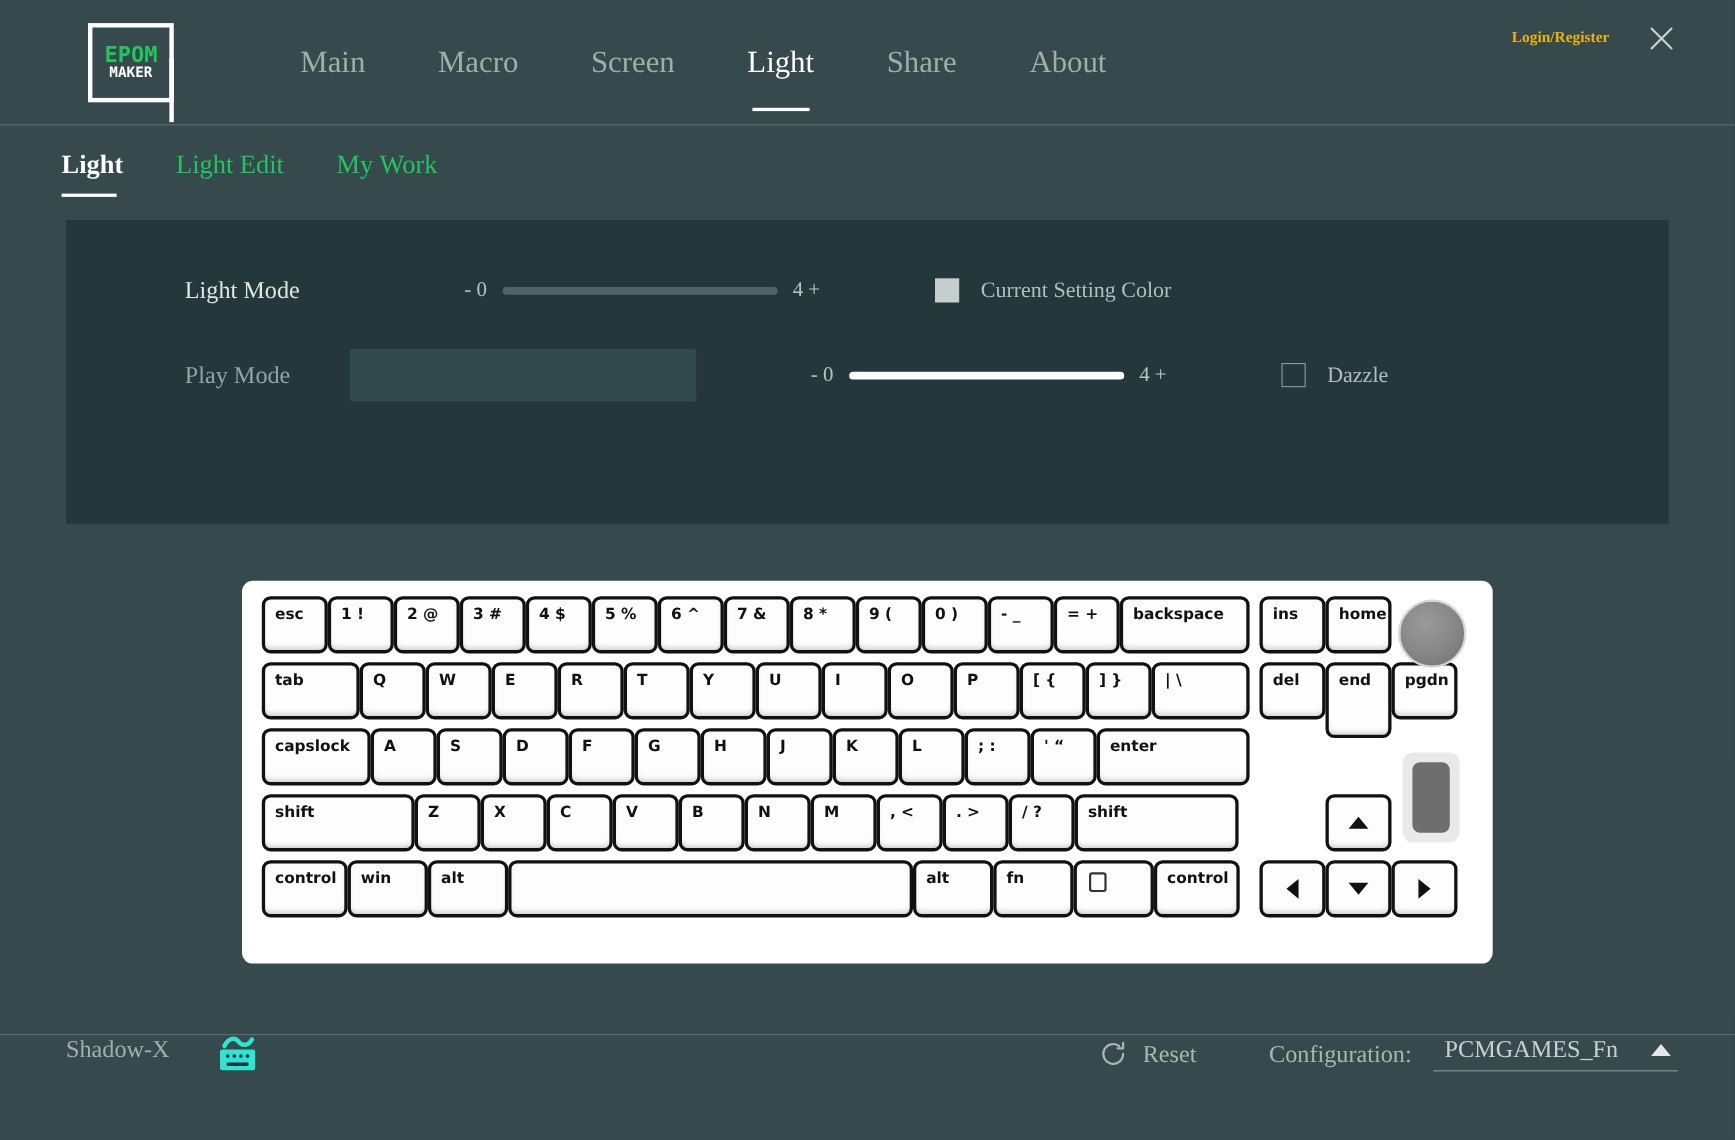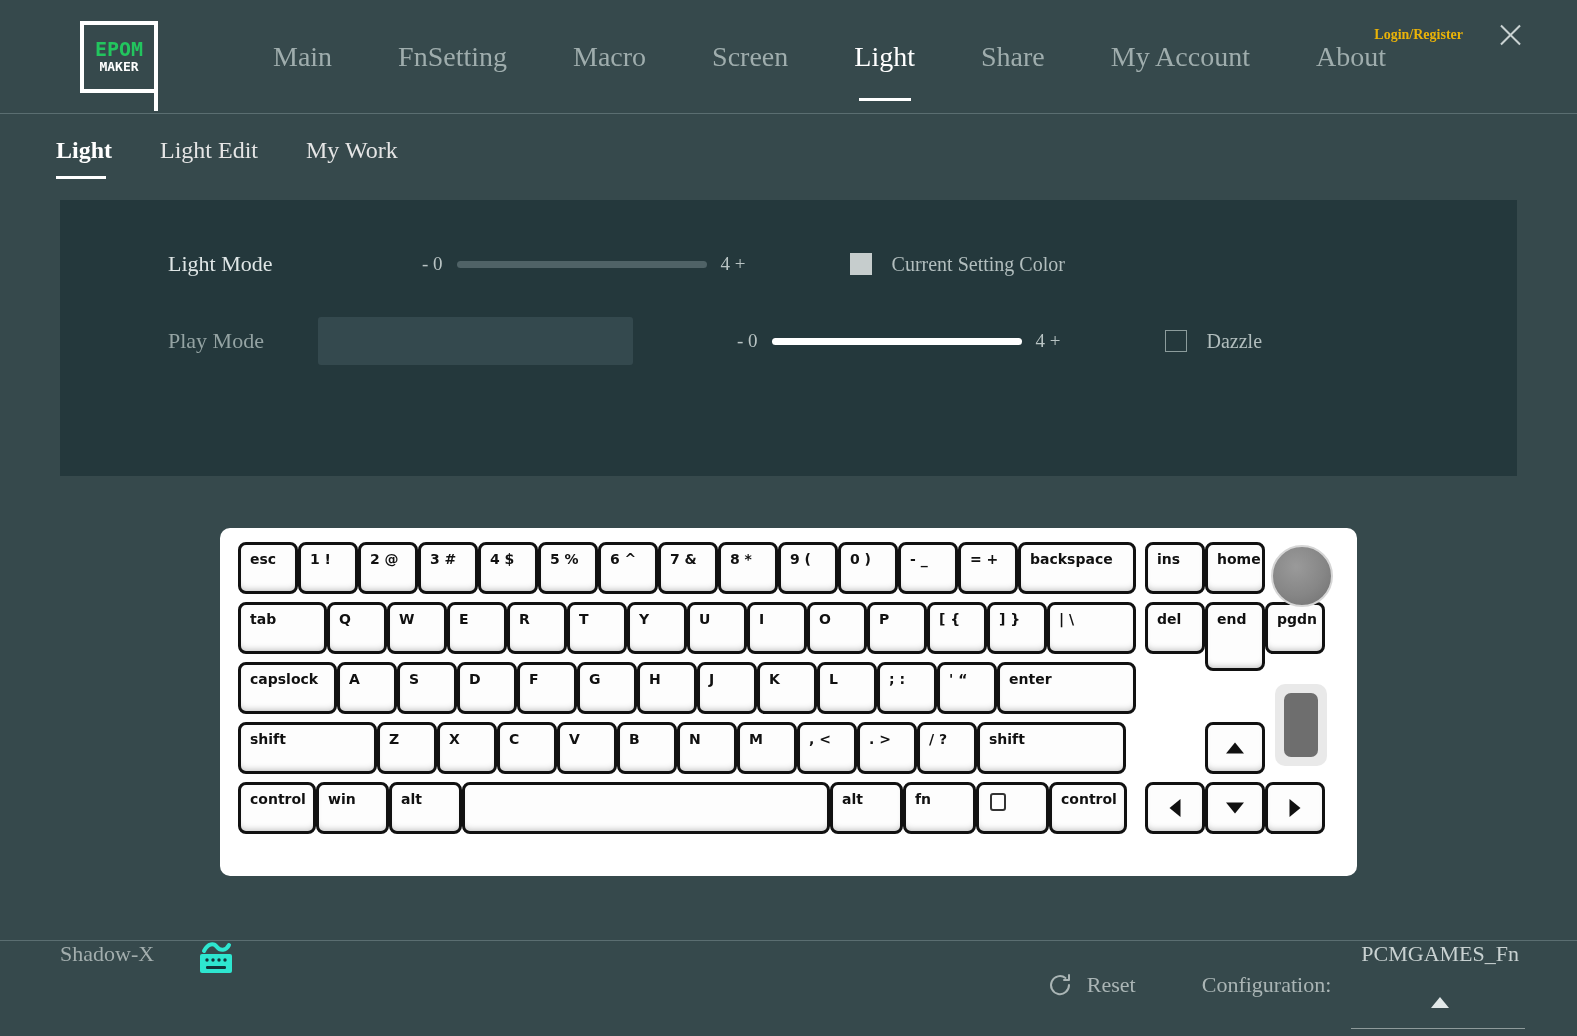--- a/index.html
+++ b/index.html
@@ -72,21 +72,21 @@
   .close-btn::before { transform: rotate(45deg); }
   .close-btn::after  { transform: rotate(-45deg); }
 
   
   .subtabs {
     display: flex; align-items: center;
     padding-left: 56px; height: 72px; gap: 0;
   }
   .subtab {
     position: relative;
-    color: #e5e5e5;
+    color: #22c55e;
     font-size: 24px;
     padding: 0 24px;
     cursor: pointer;
     line-height: 34px;
   }
   .subtab:first-child { padding-left: 0; }
   .subtab.active { color: #ffffff; font-weight: 700; }
   .subtab.active::after {
     content: ""; position: absolute;
     left: 0; bottom: -12px;
@@ -219,24 +219,23 @@
     margin-left: auto; margin-right: 52px;
     display: flex; align-items: center; gap: 66px;
   }
   .reset-btn { display: flex; align-items: center; gap: 14px; cursor: pointer; }
   .reset-icon { width: 26px; height: 26px; }
   .reset-label { color: #aab5b5; font-size: 22px; }
   .conf-label { color: #aab5b5; font-size: 22px; }
   .conf-select {
     display: flex; align-items: center; gap: 30px;
     border-bottom: 1px solid #8e9a9a;
-    padding: 0 6px 20px 10px;
+    padding: 0 6px 6px 10px;
     cursor: pointer;
     margin-left: -46px;
-    flex-direction: column;
   }
   .conf-value { color: #c8d1d1; font-size: 22px; }
   .caret-up {
     width: 0; height: 0;
     border-left: 9px solid transparent;
     border-right: 9px solid transparent;
     border-bottom: 11px solid #e2e8e8;
   }
 </style>
 </head>
@@ -244,26 +243,24 @@
 
 <div class="topbar">
   <div class="logo">
     <div class="logo-l1">EPOM</div>
     <div class="logo-l2">MAKER</div>
     <div class="logo-tail"></div>
   </div>
 
   <div class="nav" id="nav">
       <div class="nav-item">Main</div>
-      <div class="nav-item">FnSetting</div>
       <div class="nav-item">Macro</div>
       <div class="nav-item">Screen</div>
       <div class="nav-item active">Light</div>
       <div class="nav-item">Share</div>
-      <div class="nav-item">My Account</div>
       <div class="nav-item">About</div>
     </div>
 
   <div class="topright">
     <div class="login">Login/Register</div>
     <div class="close-btn"></div>
   </div>
 </div>
 
 <div class="subtabs" id="subtabs">

